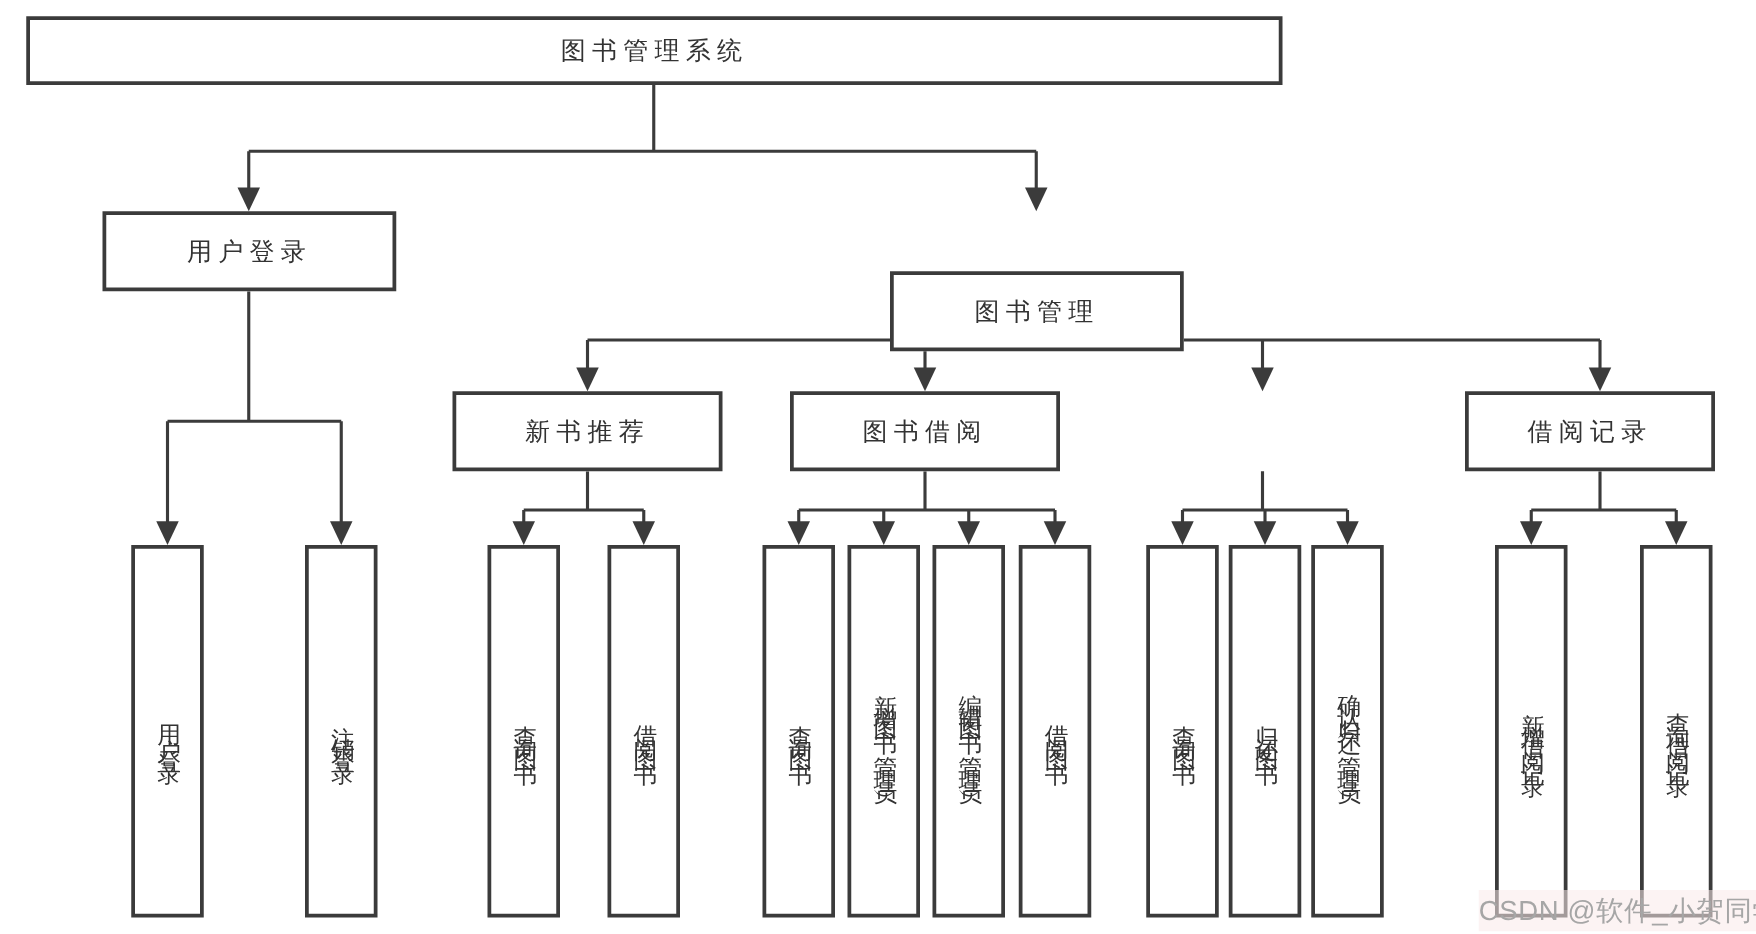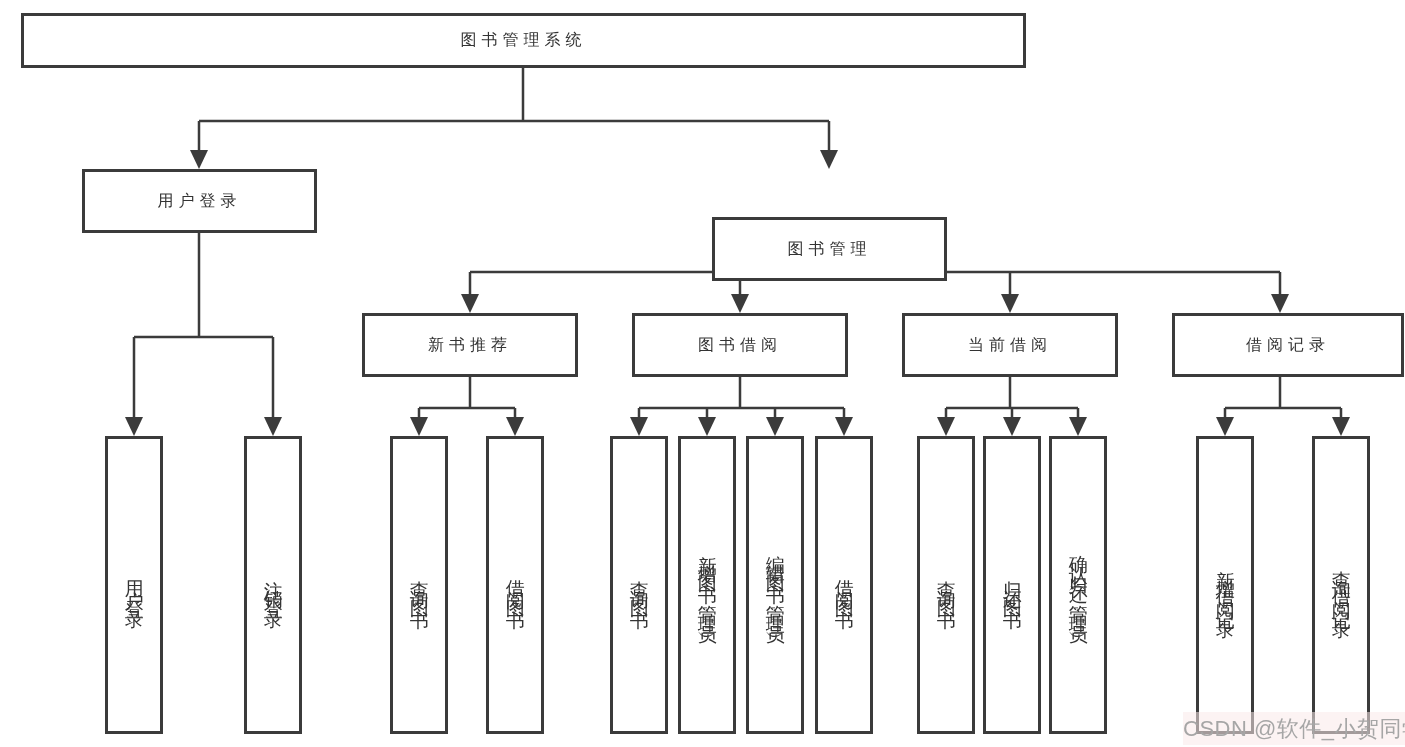--- a/index.html
+++ b/index.html
@@ -28,21 +28,21 @@
     position: absolute;
     box-sizing: border-box;
     background: #ffffff;
     border: 3px solid var(--line, #3b3b3b);
     display: flex;
     align-items: center;
     justify-content: center;
     color: var(--text, #333333);
   }
   .hlabel {
-    font-size: 16px;
+    font-size: 20px;
     letter-spacing: 5px;
     white-space: nowrap;
   }
   .vbox .vlabel {
     writing-mode: vertical-rl;
     font-size: 19px;
     letter-spacing: 10px;
     line-height: 1.3;
     white-space: nowrap;
   }
@@ -124,24 +124,21 @@
   <div class="box" style="left:712px; top:169px; width:235px; height:64px;margin-top:48px;">
     <span class="hlabel">图书管理</span>
   </div>
 
   <div class="box" style="left:632px; top:313px; width:216px; height:64px;">
     <span class="hlabel">图书借阅</span>
   </div>
   <div class="box" style="left:362px; top:313px; width:216px; height:64px;">
     <span class="hlabel">新书推荐</span>
   </div>
-  <div class="box" style="left:902px; top:313px; width:216px; height:64px;">
-    <span class="hlabel">当前借阅</span>
-  </div>
-  <div class="box" style="left:1172px; top:313px; width:232px; height:64px;">
+  <div class="box" style="left:1172px; top:313px; width:200px; height:64px;">
     <span class="hlabel">借阅记录</span>
   </div>
 
   <div class="box vbox" style="left:105px; top:436px; width:58px; height:298px;">
     <span class="vlabel">用户登录</span>
   </div>
   <div class="box vbox" style="left:244px; top:436px; width:58px; height:298px;">
     <span class="vlabel">注销登录</span>
   </div>
 

